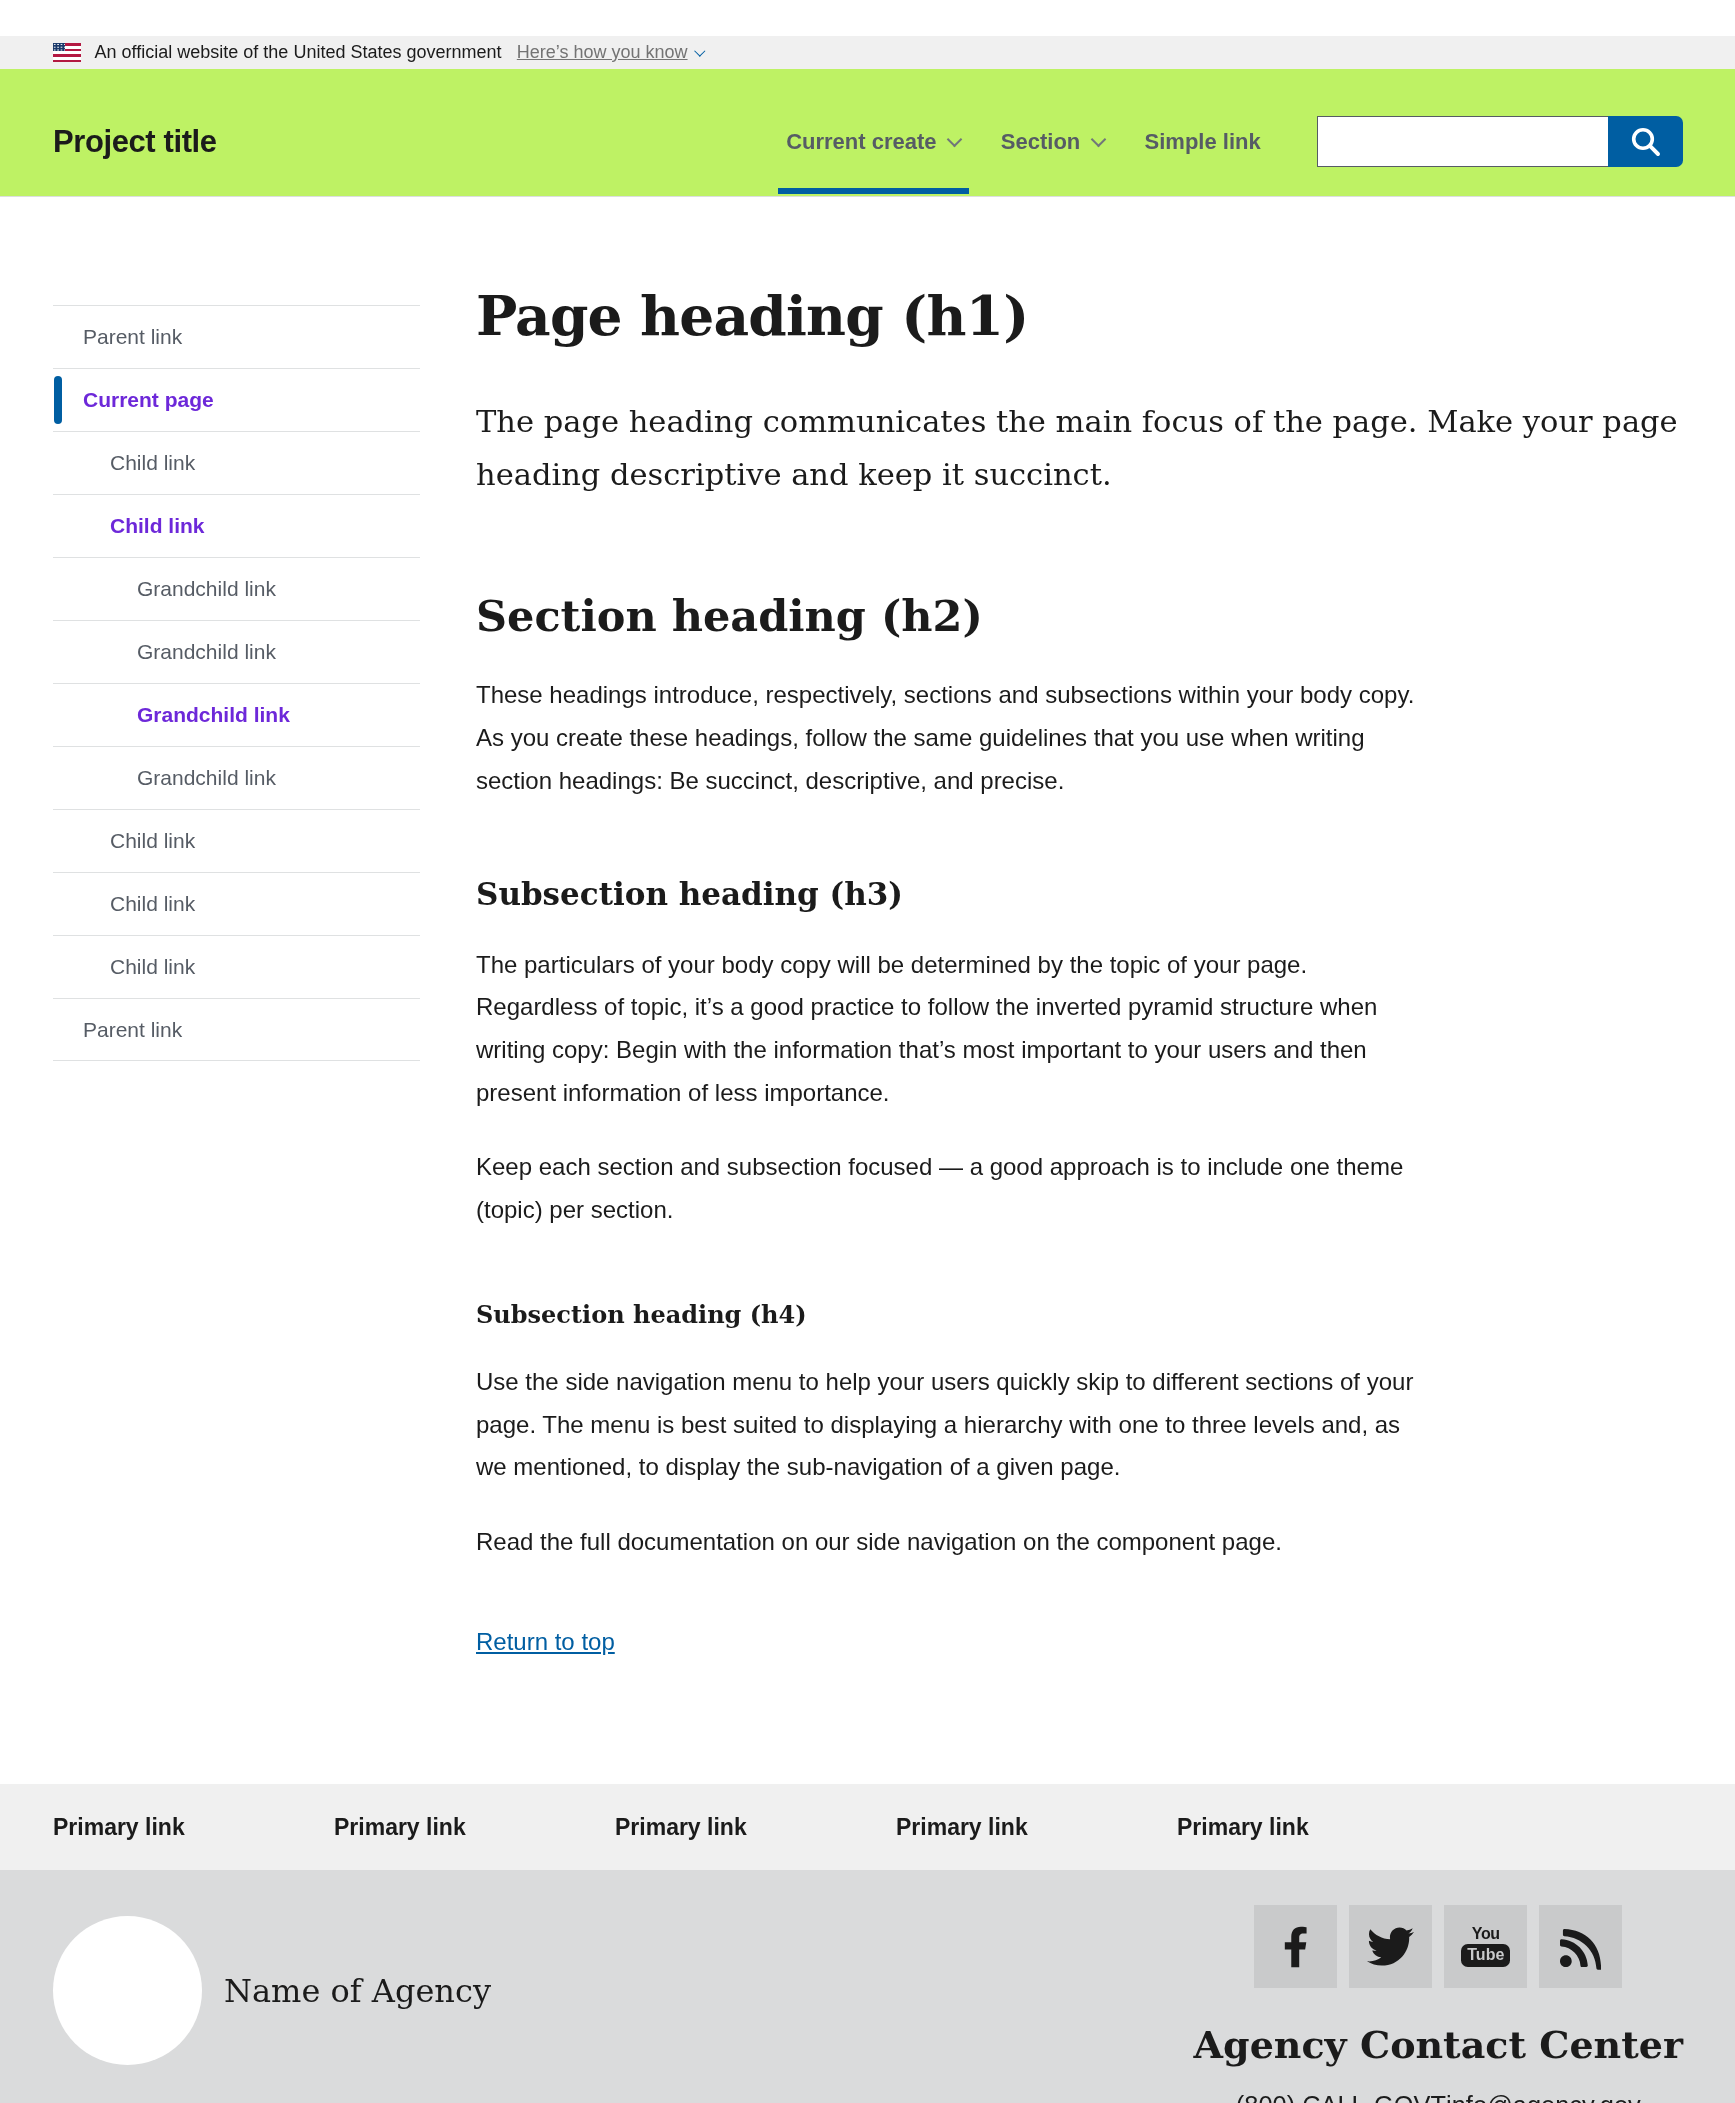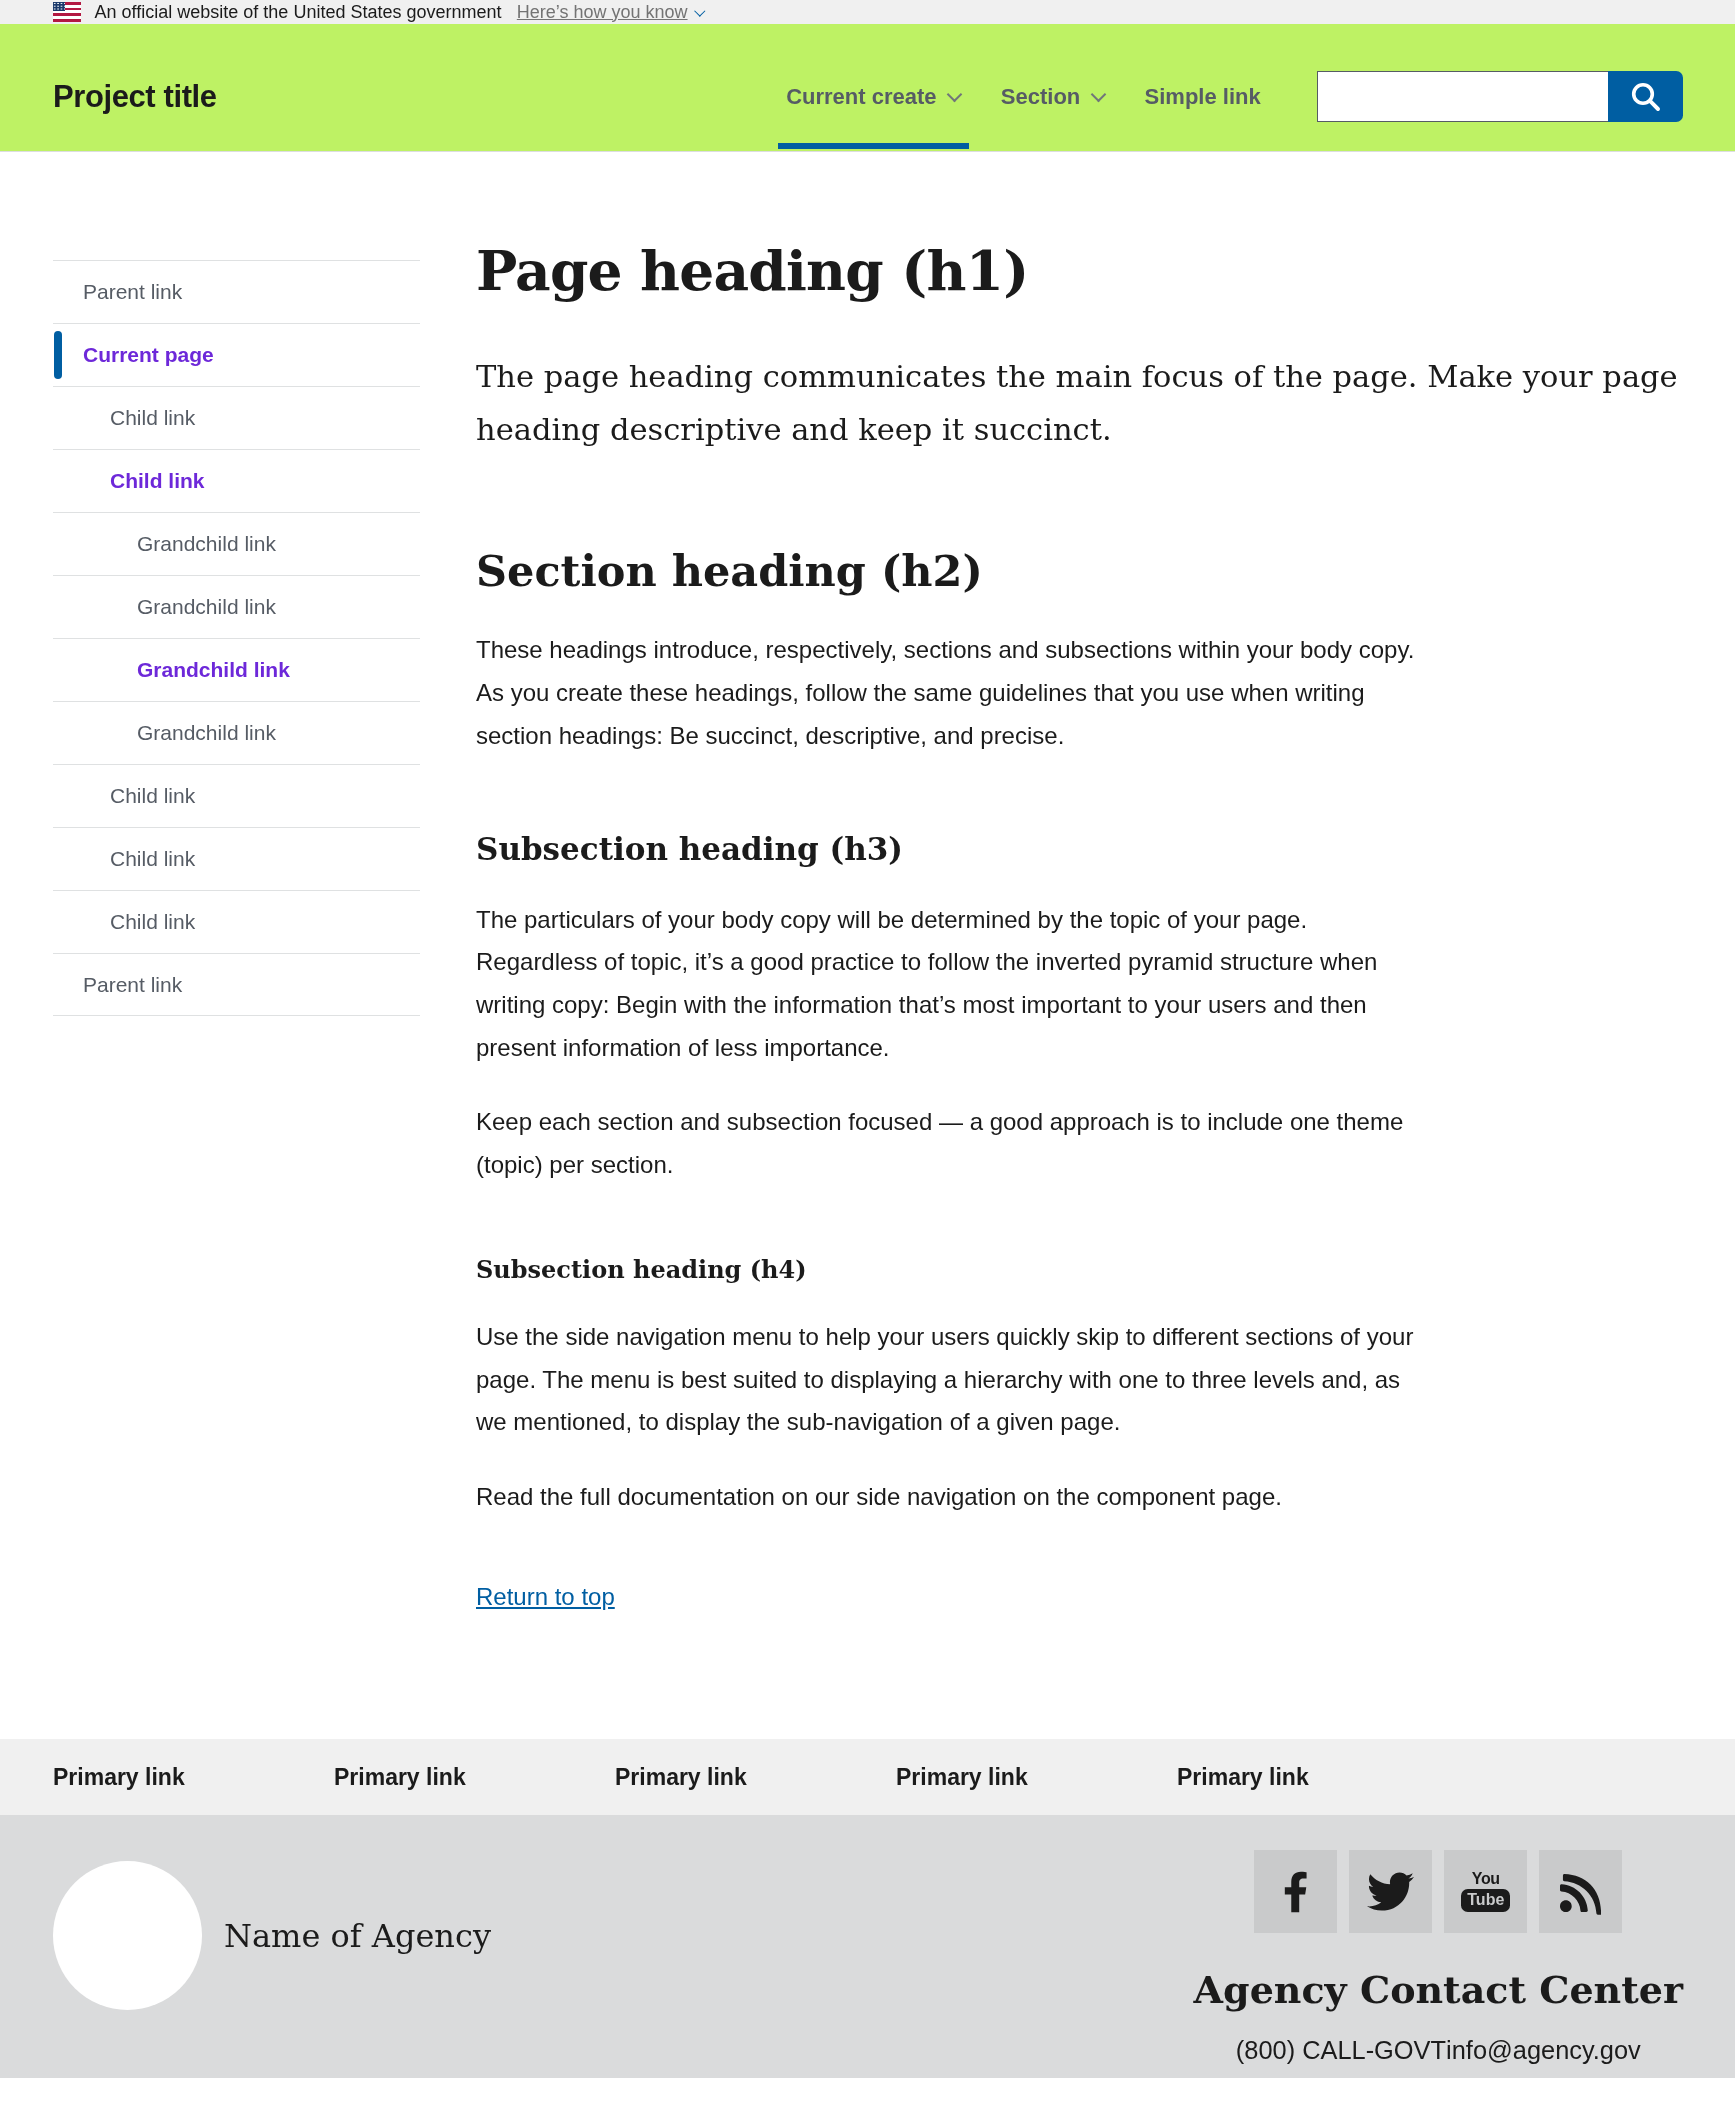--- a/index.html
+++ b/index.html
@@ -5,22 +5,22 @@
   * { margin:0; padding:0; box-sizing:border-box; }
   html,body { width:1736px; height:2104px; }
   body {
     font-family:"Liberation Sans", sans-serif;
     color:#1b1b1b; background:#fff; overflow:hidden; position:relative;
   }
   a { text-decoration:none; color:inherit; }
 
   
   .banner {
-    height:24px; background:#f0f0f0; display:flex; align-items:center;
-    padding:0 53px; font-size:18px;
+    height:33px; background:#f0f0f0; display:flex; align-items:center;
+    padding:0 53px; font-size:18px;margin-top:36px;
   }
   .flag { width:28px; height:19.5px; position:relative; flex:none; margin-right:13.6px;
     background:repeating-linear-gradient(to bottom,#b31942 0 2.8px,#fff 2.8px 5.6px);
   }
   .flag::after { content:""; position:absolute; left:0; top:0; width:12px; height:8.5px;
     background-color:#1b3a6b;
     background-image:radial-gradient(#fff 0.8px, transparent 0.9px);
     background-size:3.4px 2.8px;
   }
   .banner-link { color:#737373; text-decoration:underline; margin-left:15.3px; }
@@ -73,21 +73,21 @@
     margin-top:49px; max-width:1214px; }
   .content h2 { font-family:"DejaVu Serif", serif; font-size:43px; font-weight:700;
     margin-top:89px; line-height:1.2; }
   .content h3 { font-family:"DejaVu Serif", serif; font-size:31px; font-weight:700; margin-top:73px; }
   .content h4 { font-family:"DejaVu Serif", serif; font-size:24px; font-weight:700; margin-top:68px; }
   .body-p { font-size:24px; line-height:1.78; margin-top:32px; max-width:953px; }
   .return-link { display:inline-block; margin-top:64px; font-size:24px; color:#005ea2;
     text-decoration:underline; }
 
   
-  .footer-nav { height:76px; background:#f0f0f0; display:flex; align-items:center; padding:0 53px; }
+  .footer-nav { height:86px; background:#f0f0f0; display:flex; align-items:center; padding:0 53px; }
   .footer-nav a { width:281px; font-size:23px; font-weight:700; color:#1b1b1b; }
   .footer-main { height:263px; background:#dadbdc; display:flex; padding:0 53px; }
   .agency-group { display:flex; align-items:center; gap:22px; margin-top:46px; align-self:flex-start; }
   .agency-logo { width:149px; height:149px; border-radius:50%; background:#fff; flex:none; }
   .agency-name { font-family:"DejaVu Serif", serif; font-size:32px; font-weight:400; }
   .contact-group { margin-left:auto; display:flex; flex-direction:column; align-items:center;
     padding-top:35px; }
   .social { display:flex; gap:12px; }
   .social a { width:83px; height:83px; background:#c9cacb; display:flex; align-items:center;
     justify-content:center; }

